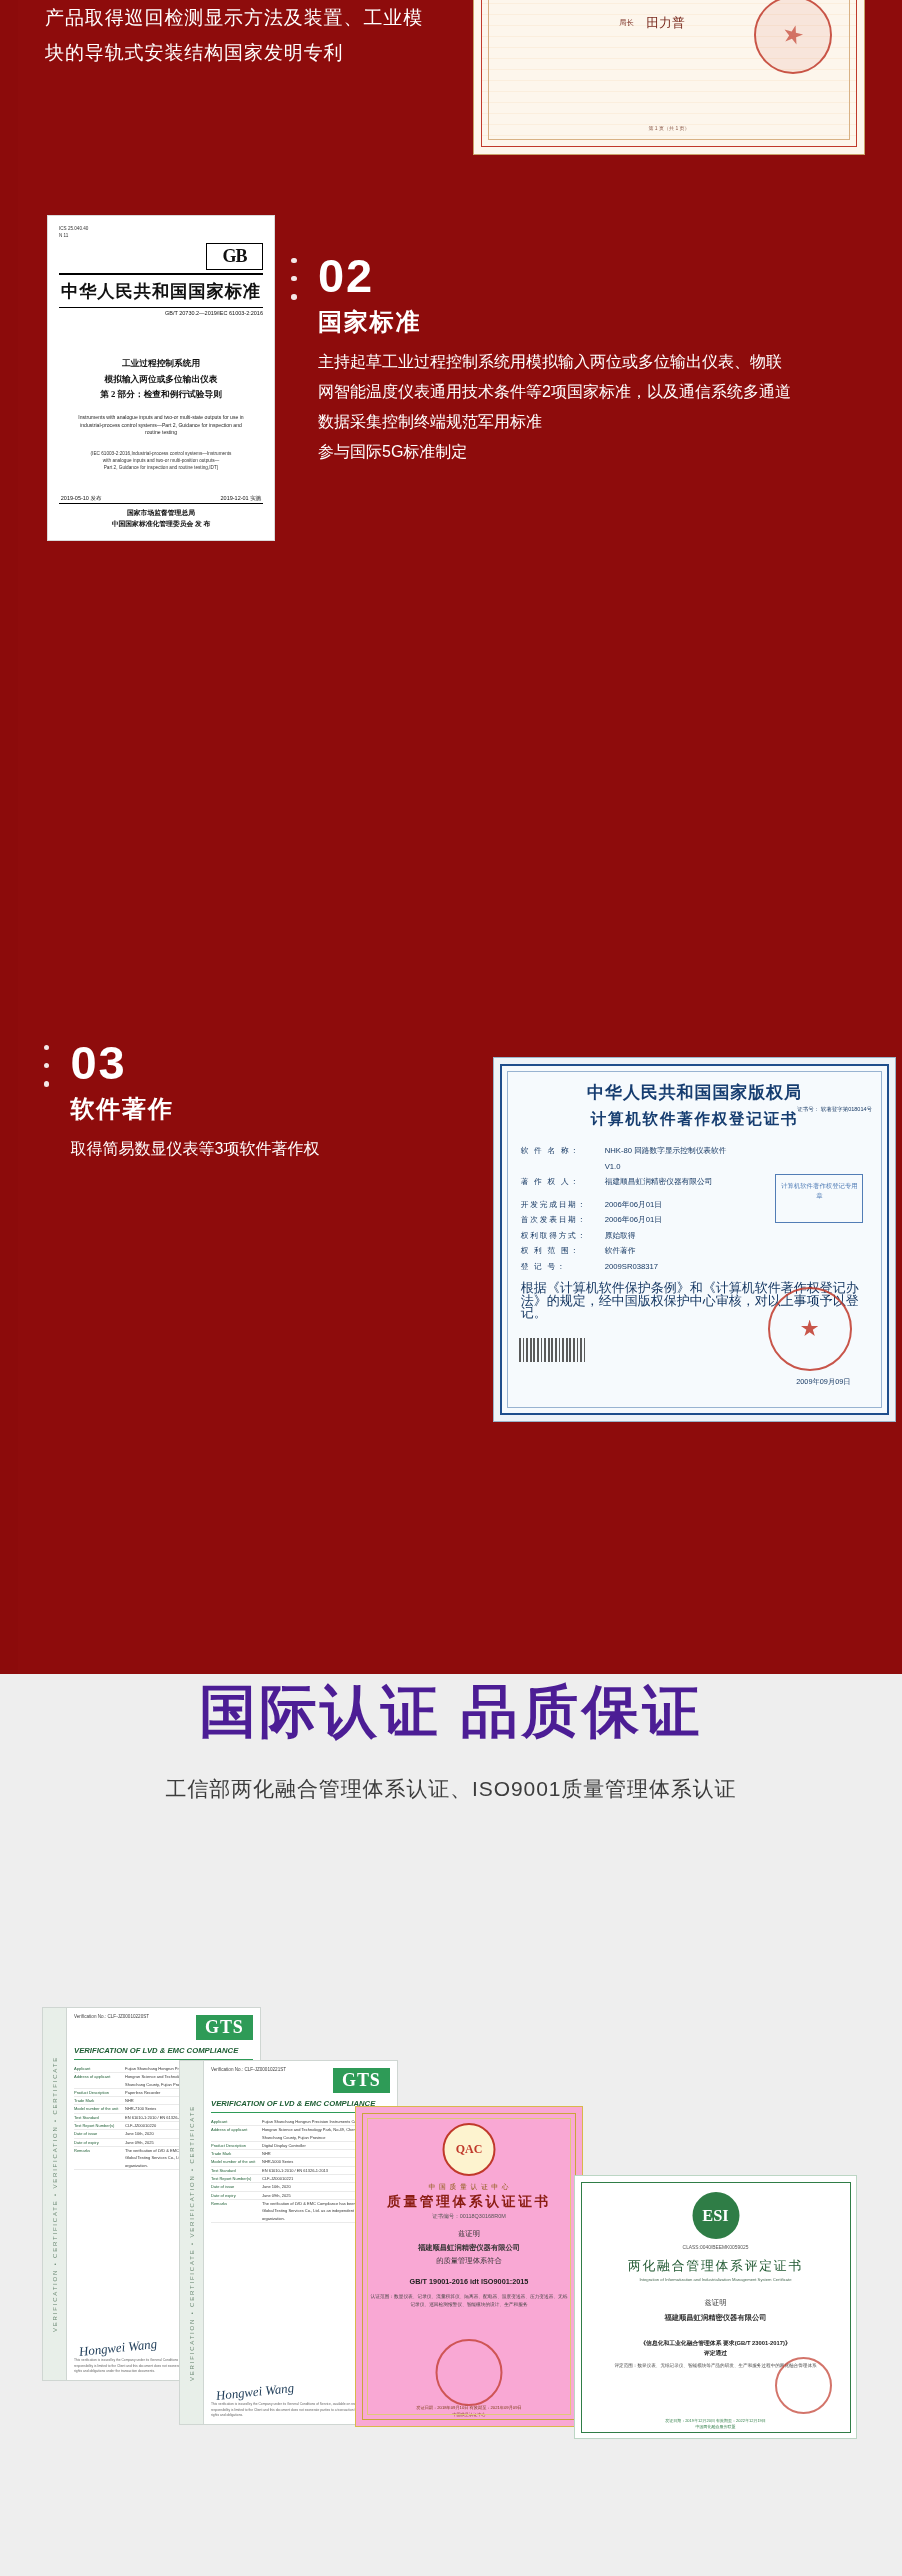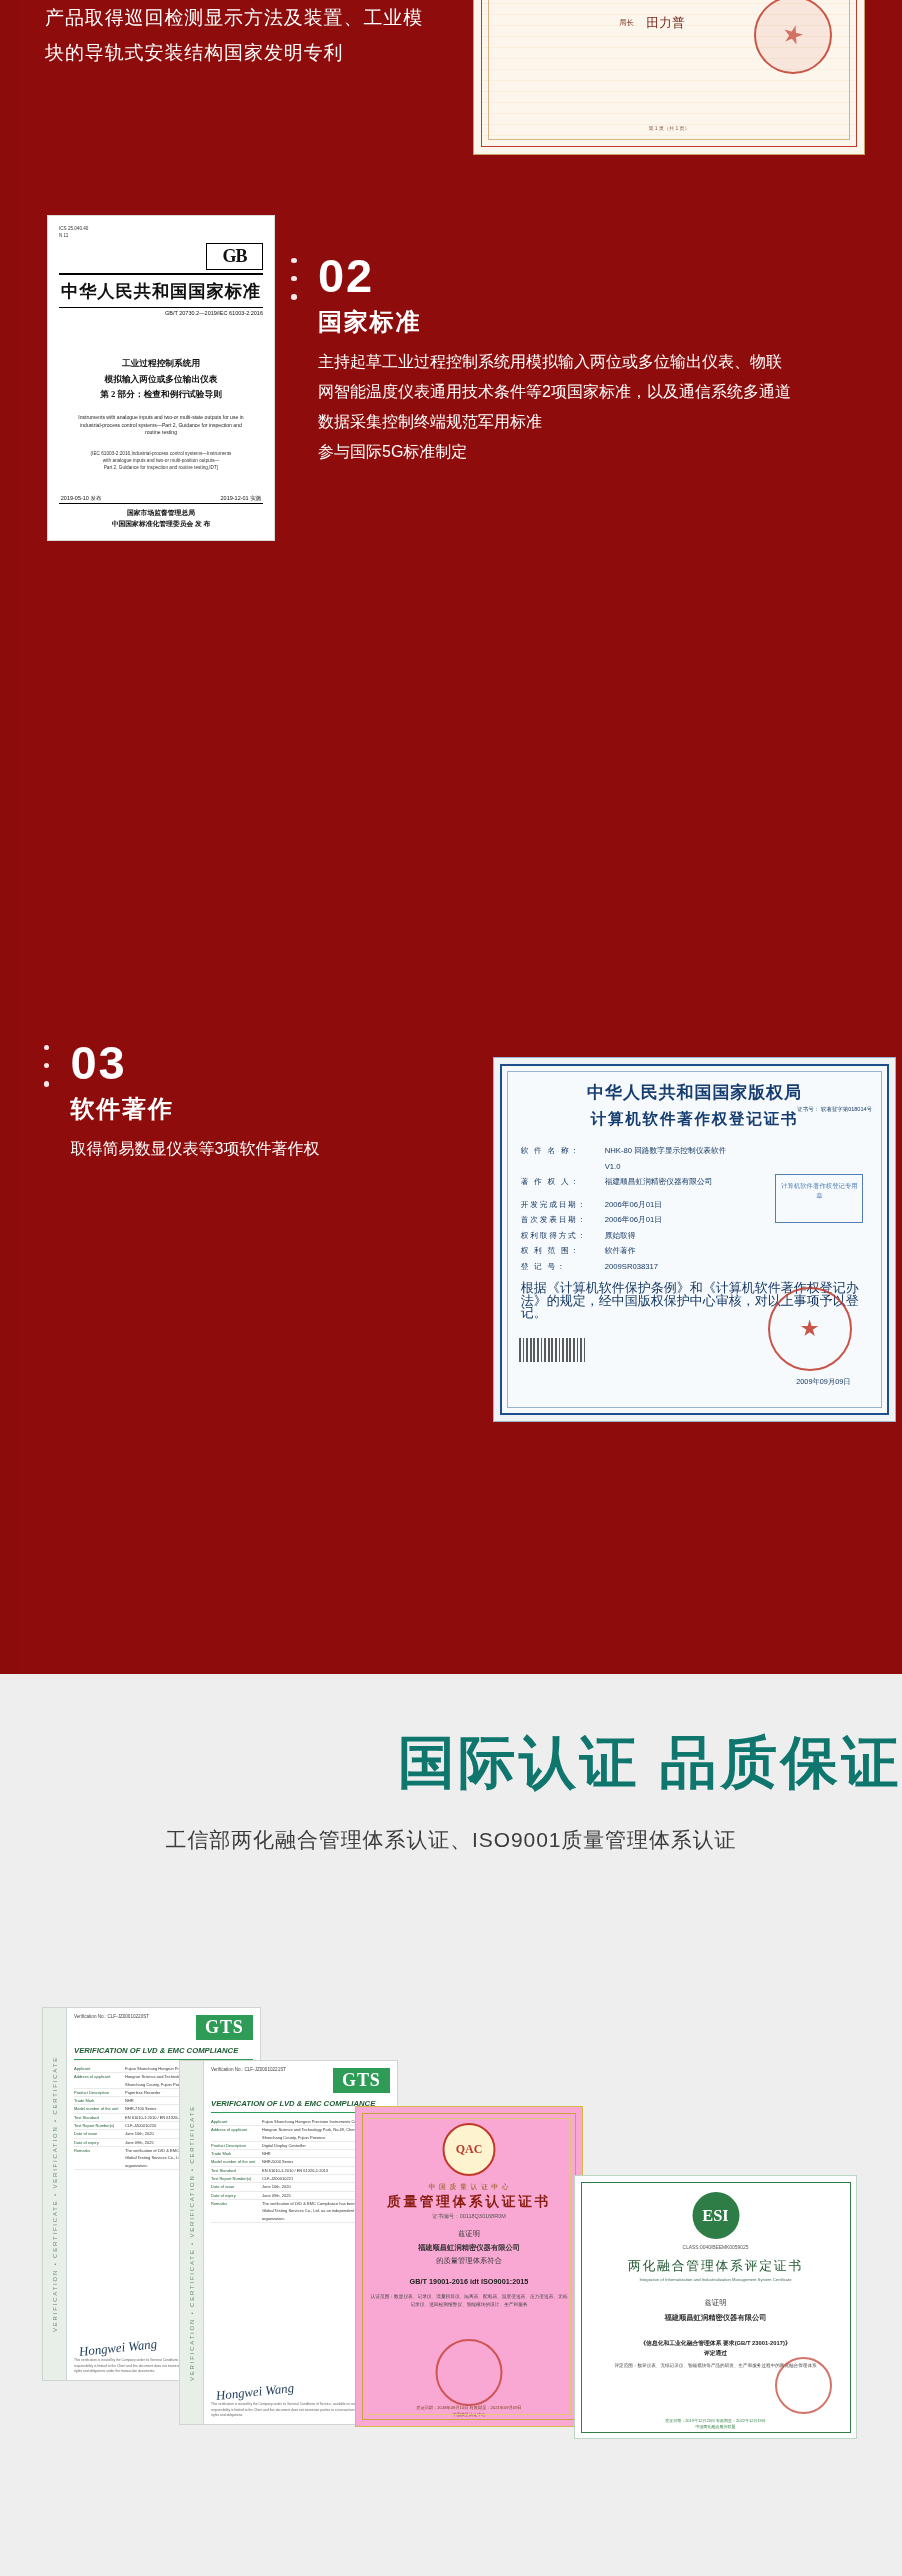--- a/index.html
+++ b/index.html
@@ -275,25 +275,24 @@
 
   
   .grey-block {
     position: absolute;
     left: 0; top: 1674px;
     width: 902px;
     height: 902px;
     background: #eeeeee;
   }
   .grey-title {
-    text-align: right;
-    margin-top: 51px;
+    text-align: center;
     font-size: 57px;
     font-weight: bold;
-    color: #0f766e;
+    color: #4c1d95;
     letter-spacing: 3.6px;
   }
   .grey-sub1 {
     text-align: center;
     margin-top: 24px;
     font-size: 21px;
     color: #3c3c3c;
     letter-spacing: 0.9px;
   }
   .grey-sub2 {

